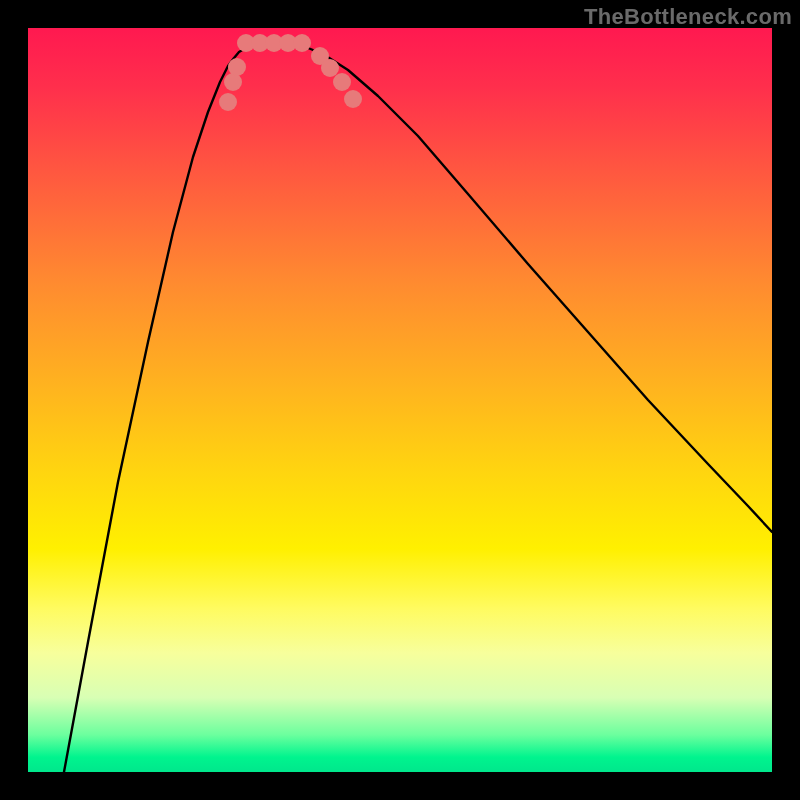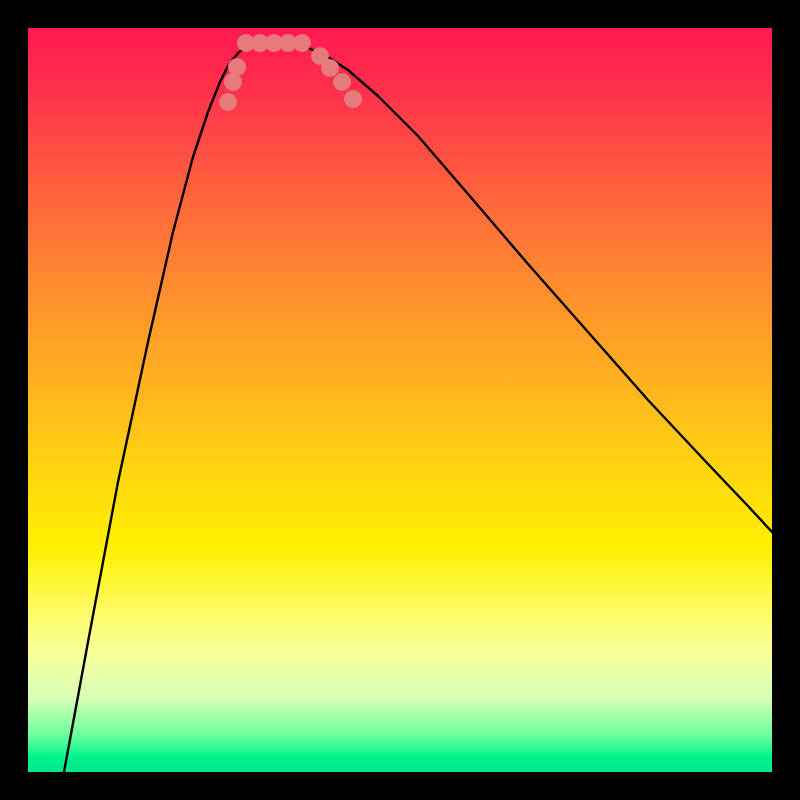--- a/index.html
+++ b/index.html
@@ -82,13 +82,14 @@
           <circle cx="246" cy="15" r="9" fill="#e77a7a"></circle>
           <circle cx="260" cy="15" r="9" fill="#e77a7a"></circle>
           <circle cx="274" cy="15" r="9" fill="#e77a7a"></circle>
           <circle cx="292" cy="28" r="9" fill="#e77a7a"></circle>
           <circle cx="302" cy="40" r="9" fill="#e77a7a"></circle>
           <circle cx="314" cy="54" r="9" fill="#e77a7a"></circle>
           <circle cx="325" cy="71" r="9" fill="#e77a7a"></circle>
         </g>
     </svg>
   </div>
+  <div class="watermark">TheBottleneck.com</div>
 </div>
 
 </body></html>

